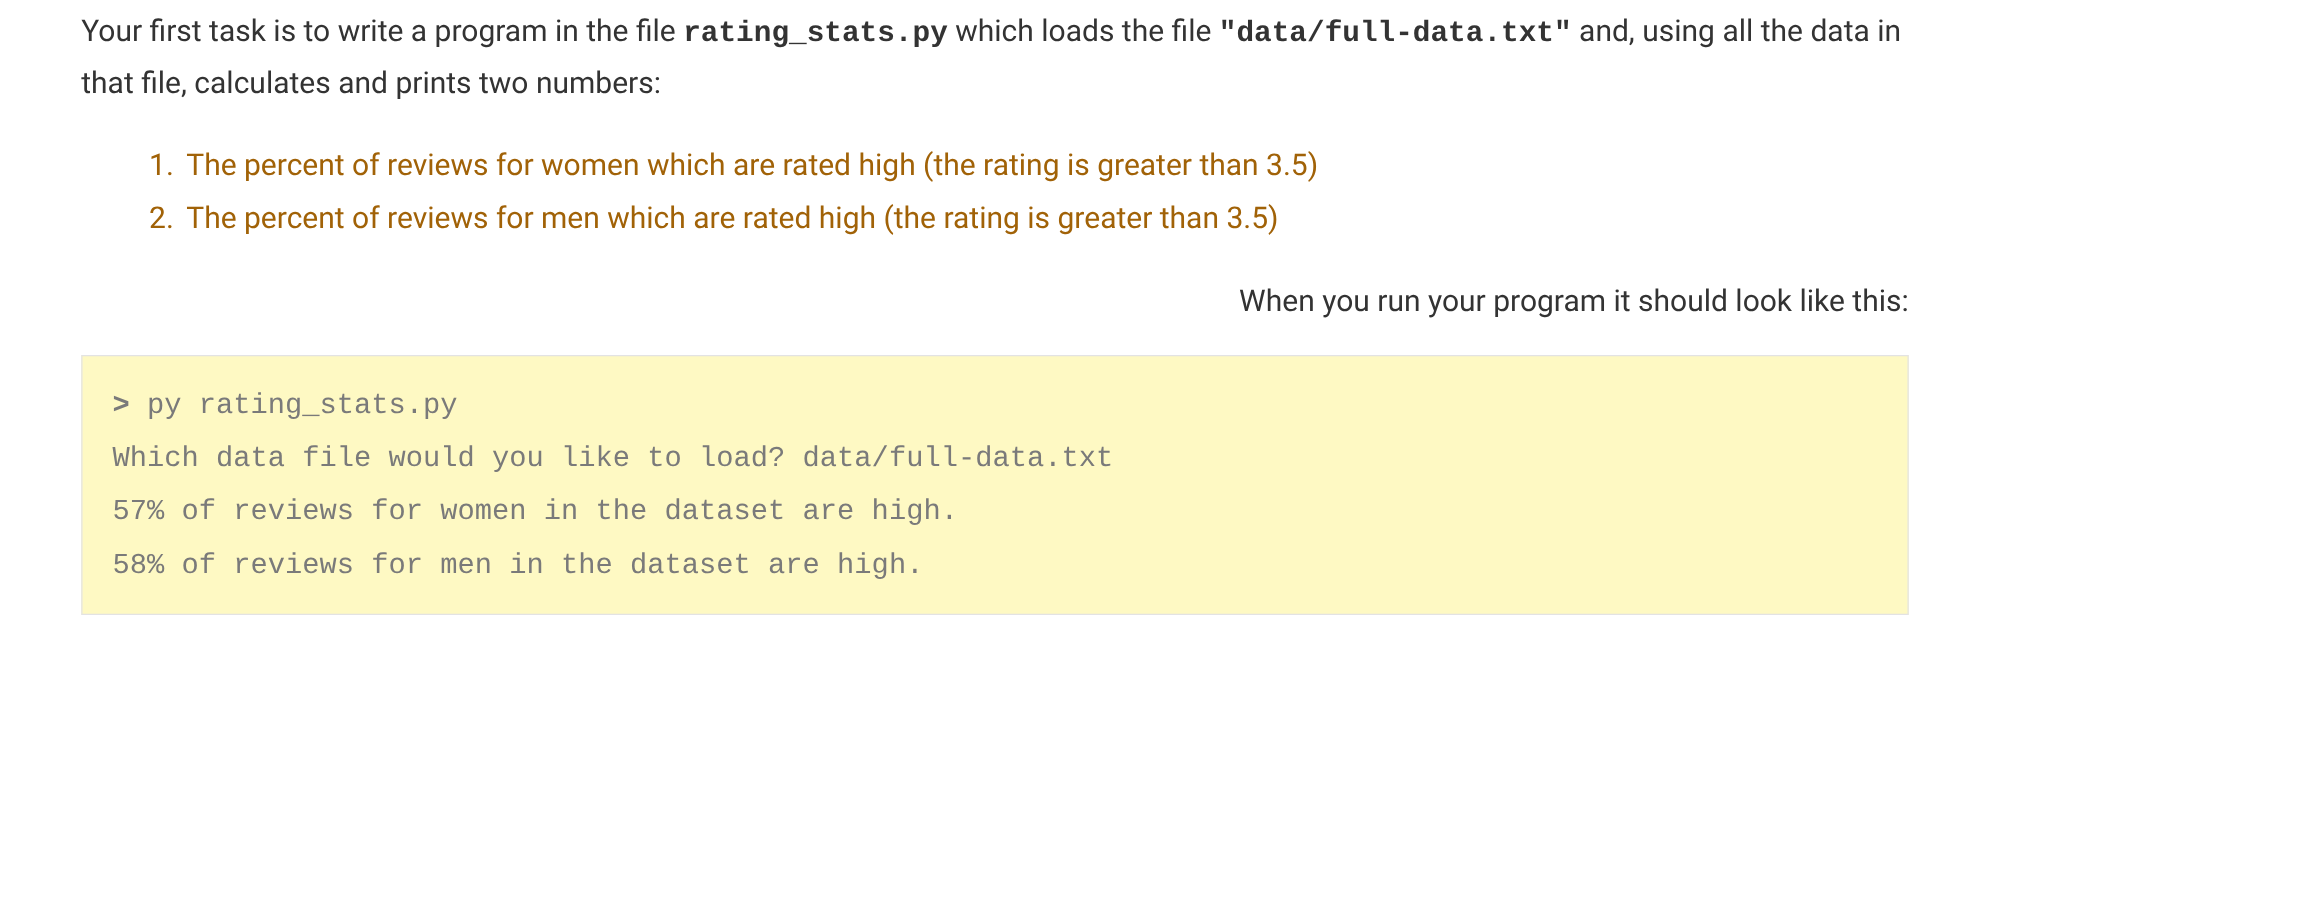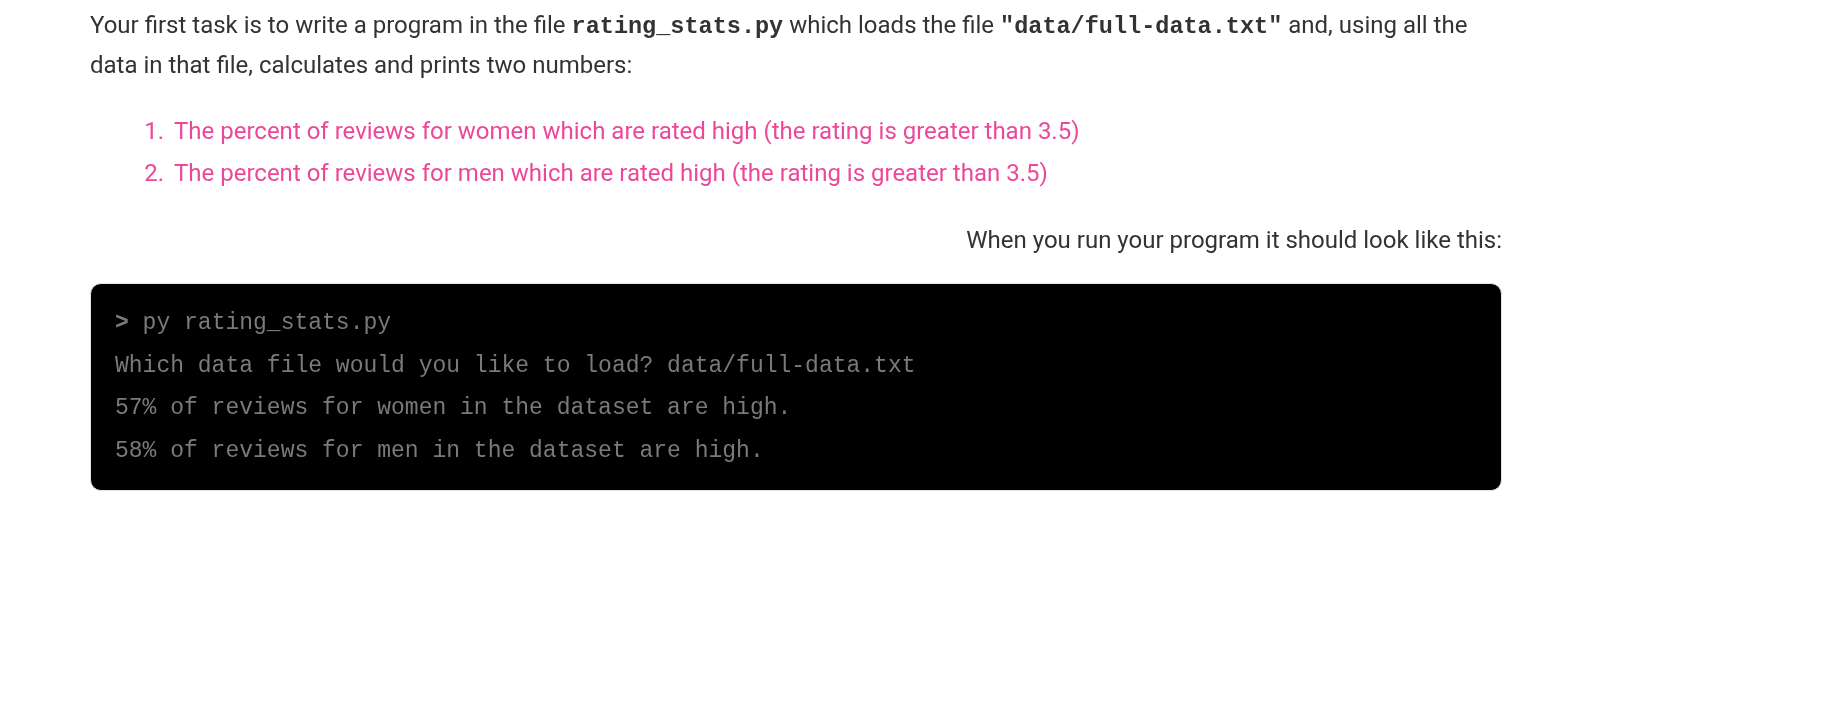--- a/index.html
+++ b/index.html
@@ -8,52 +8,52 @@
     padding: 0;
     background: #ffffff;
     font-family: -apple-system, BlinkMacSystemFont, "Segoe UI", Roboto, "Helvetica Neue", Arial, sans-serif;
     color: #333333;
     font-size: 24px;
     line-height: 1.6;
   }
   .page {
     width: 1592px;
     height: 726px;
-    padding: 0 90px;
+    padding: 0 65px;
     position: relative;
   }
   p.intro {
     margin: 0;
     padding-top: 6px;
     color: #333333;
     font-weight: 400;
   }
   code.inline {
     font-family: "SFMono-Regular", Consolas, "Liberation Mono", Menlo, Courier, monospace;
     font-weight: 700;
     font-size: 0.98em;
   }
   ol.steps {
     margin: 28px 0 28px 0;
     padding-left: 80px;
-    color: #ec4899;
+    color: #a16207;
   }
   ol.steps li {
     margin: 4px 0;
     padding-left: 4px;
   }
   p.lead {
     margin: 0 0 24px 0;
     color: #333333;
     text-align: right;
   }
   pre.codeblock {
-    background: #000000;
+    background: #fef9c3;
     border: 1px solid #e3e3e3;
-    border-radius: 11px;
+    border-radius: 0;
     padding: 18px 24px;
     margin: 0;
     font-family: "SFMono-Regular", Consolas, "Liberation Mono", Menlo, Courier, monospace;
     font-size: 23px;
     line-height: 1.85;
     color: #7a7a7a;
     white-space: pre;
     overflow: hidden;
   }
   pre.codeblock .prompt {

